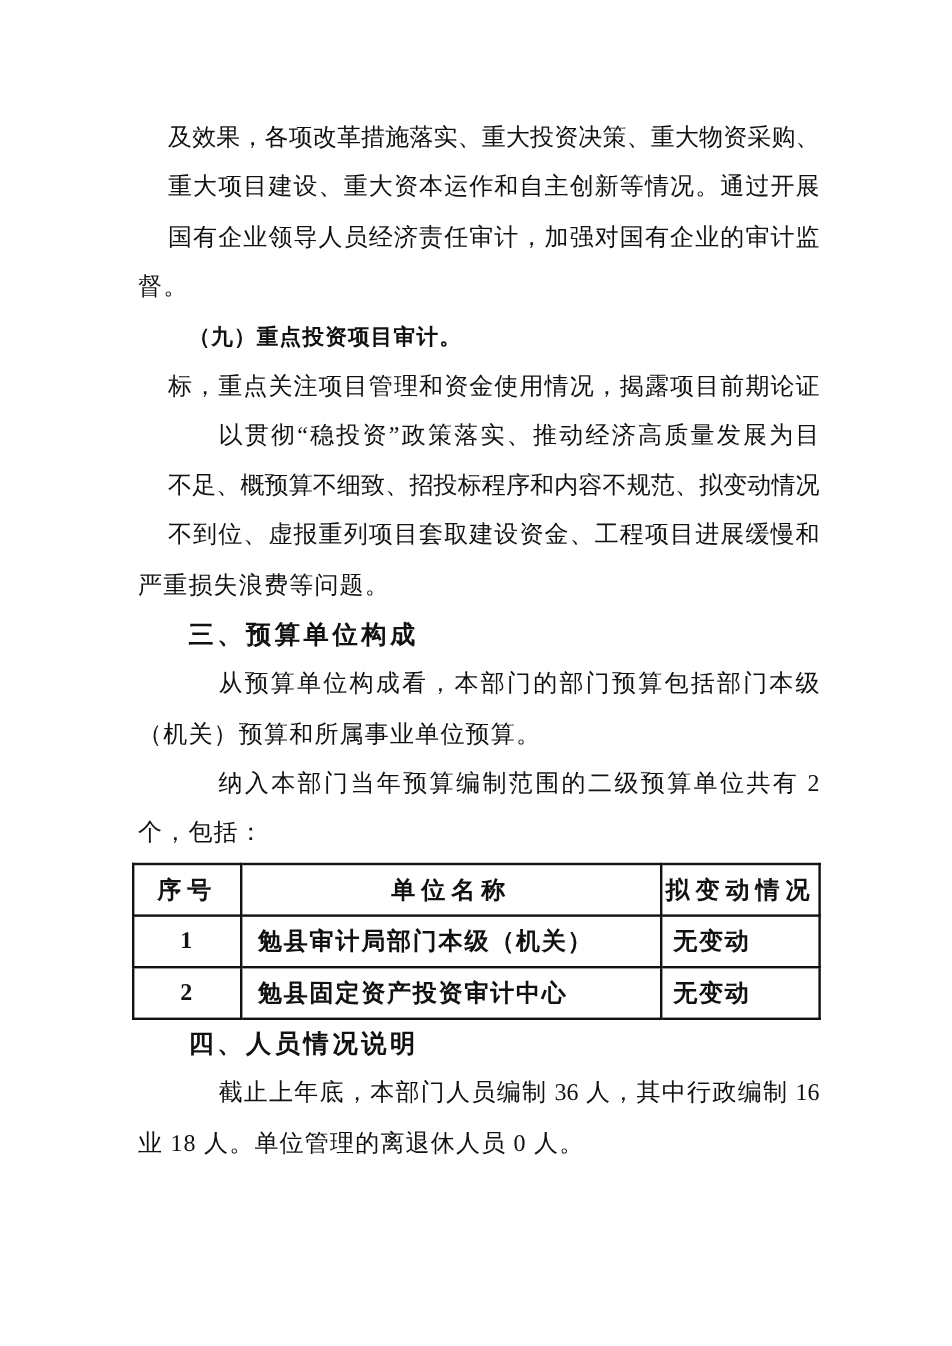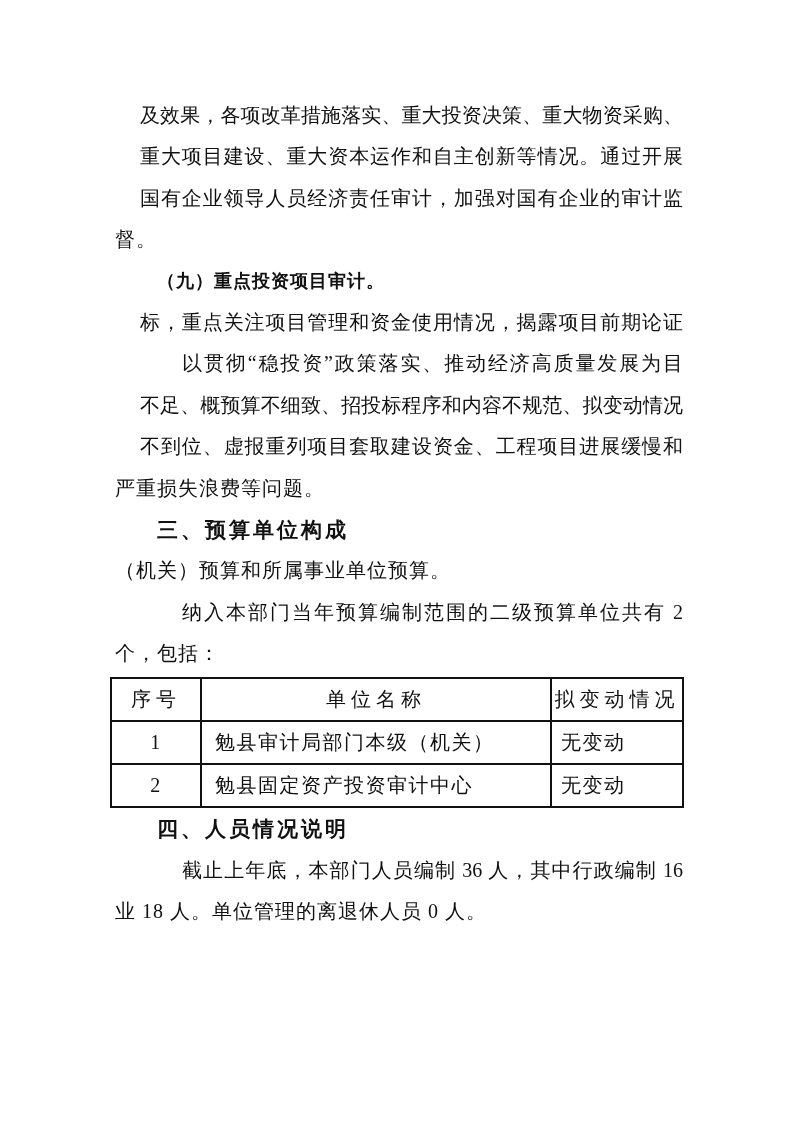--- a/index.html
+++ b/index.html
@@ -54,21 +54,21 @@
   table.units {
     border-collapse: collapse;
     table-layout: fixed;
     width: 572px;
     margin: 3px 0 0 -5px;
   }
   table.units th, table.units td {
     border: 2px solid #111111;
     height: 41px;
     font-size: 20px;
-    font-weight: normal;
+    font-weight: bold;
     padding: 0;
     overflow: hidden;
   }
   table.units th {
     text-align: center;
     letter-spacing: 5px;
   }
   table.units td {
     letter-spacing: 1.5px;
   }
@@ -86,20 +86,21 @@
         <div class="line body jfull">重大项目建设、重大资本运作和自主创新等情况。通过开展</div>
         <div class="line body jfull">国有企业领导人员经济责任审计，加强对国有企业的审计监</div>
         <div class="line body">督。</div>
         <div class="line kai indent">（九）重点投资项目审计。</div>
         <div class="line body jfull">标，重点关注项目管理和资金使用情况，揭露项目前期论证</div>
         <div class="line body indent jfull">以贯彻“稳投资”政策落实、推动经济高质量发展为目</div>
         <div class="line body jfull">不足、概预算不细致、招投标程序和内容不规范、拟变动情况</div>
         <div class="line body jfull">不到位、虚报重列项目套取建设资金、工程项目进展缓慢和</div>
         <div class="line body">严重损失浪费等问题。</div>
         <div class="line hei indent">三、预算单位构成</div>
+        <div class="line body indent jfull">从预算单位构成看，本部门的部门预算包括部门本级</div>
         <div class="line body">（机关）预算和所属事业单位预算。</div>
         <div class="line body indent jfull">纳入本部门当年预算编制范围的二级预算单位共有 2</div>
         <div class="line body">个，包括：</div>
       </div>
     <table class="units">
       <colgroup id="table-cols">
           <col style="width: 90px;">
           <col style="width: 350px;">
           <col style="width: 132px;">
         </colgroup>

